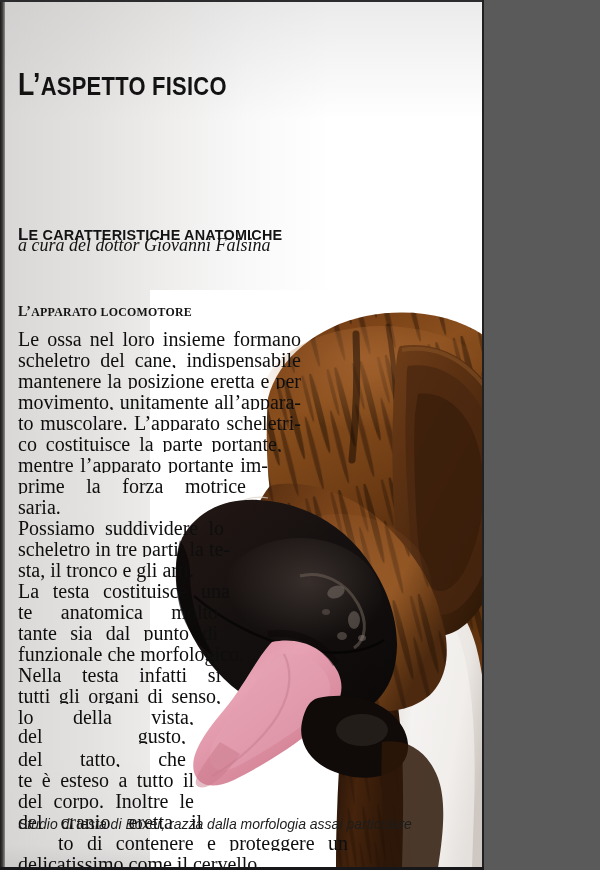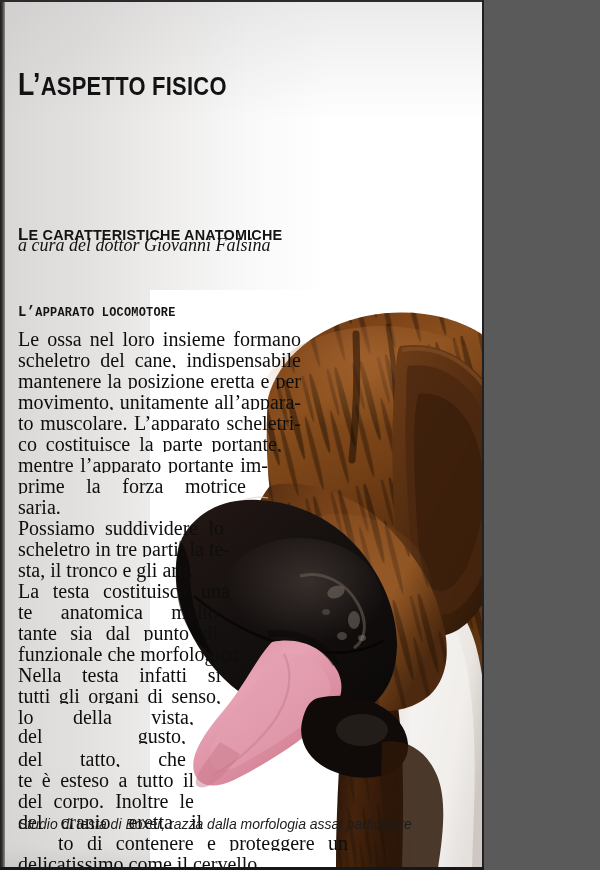--- a/index.html
+++ b/index.html
@@ -131,21 +131,21 @@
     font-style: italic;
     font-size: 18px;
     color: #121212;
     white-space: nowrap;
   }
 
   .subsection-head {
     position: absolute;
     left: 18px;
     top: 290px;
-    font-family: Liberation Mono, monospace;
+    font-family: Liberation Serif, serif;
     font-size: 14px;
     font-weight: 600;
     letter-spacing: 0.25px;
     color: #131313;
     white-space: nowrap;
   }
   .subsection-head .cap { font-size: 14px; }
   .subsection-head .sc  { font-size: 11.9px; }
 
   

